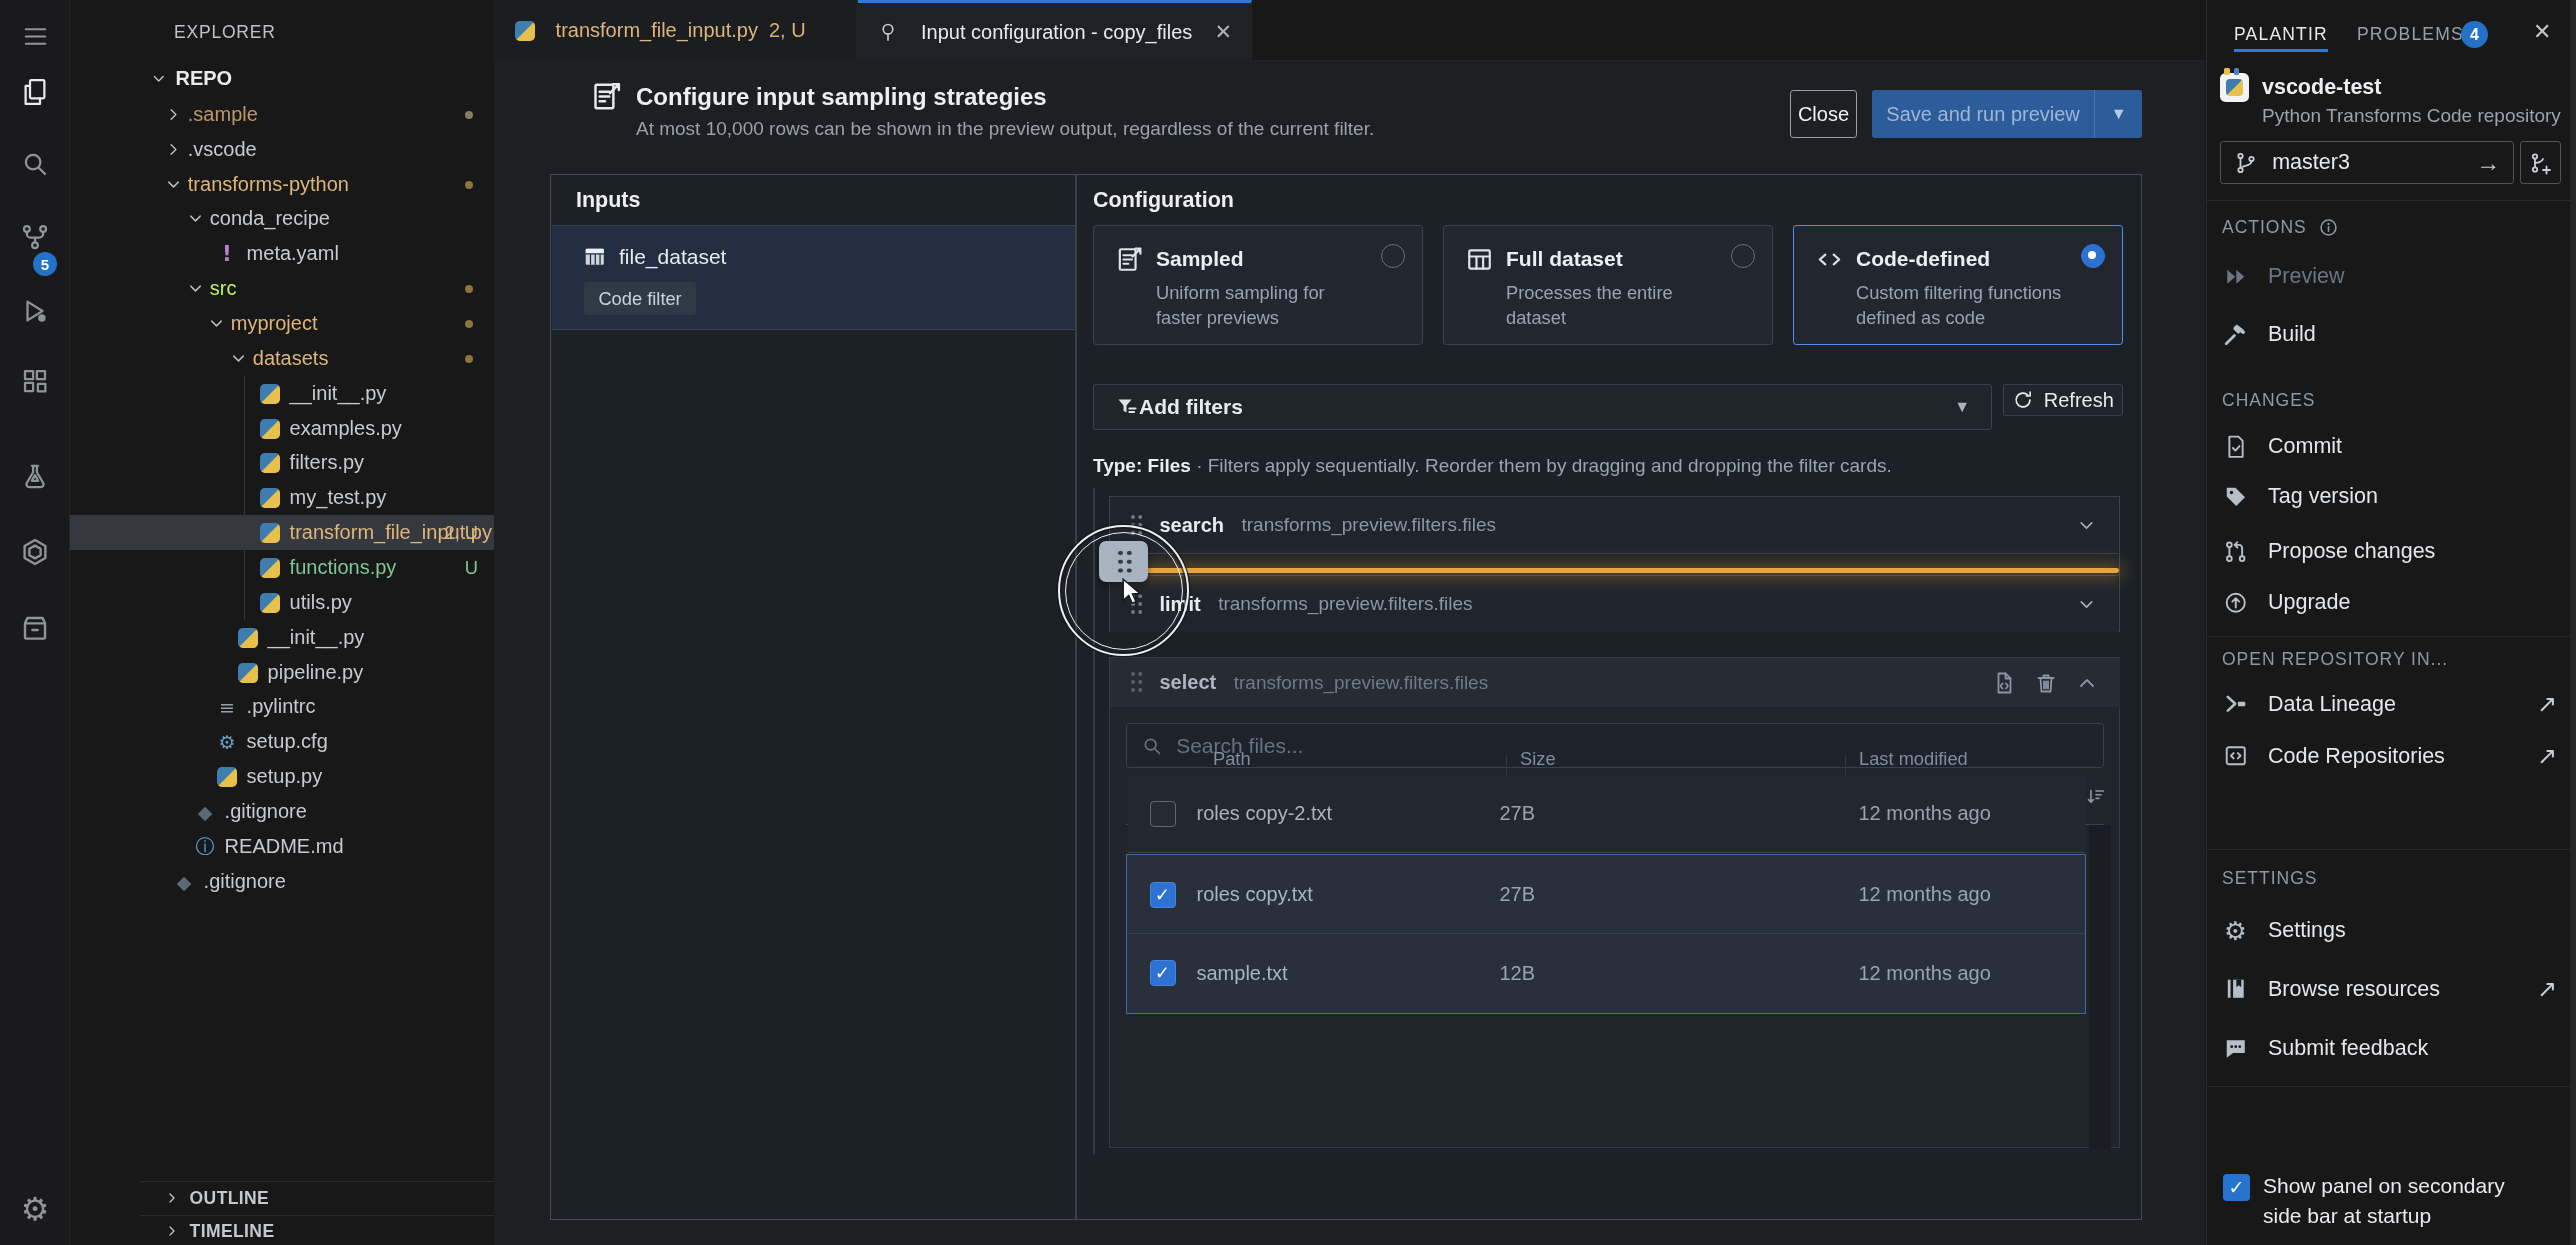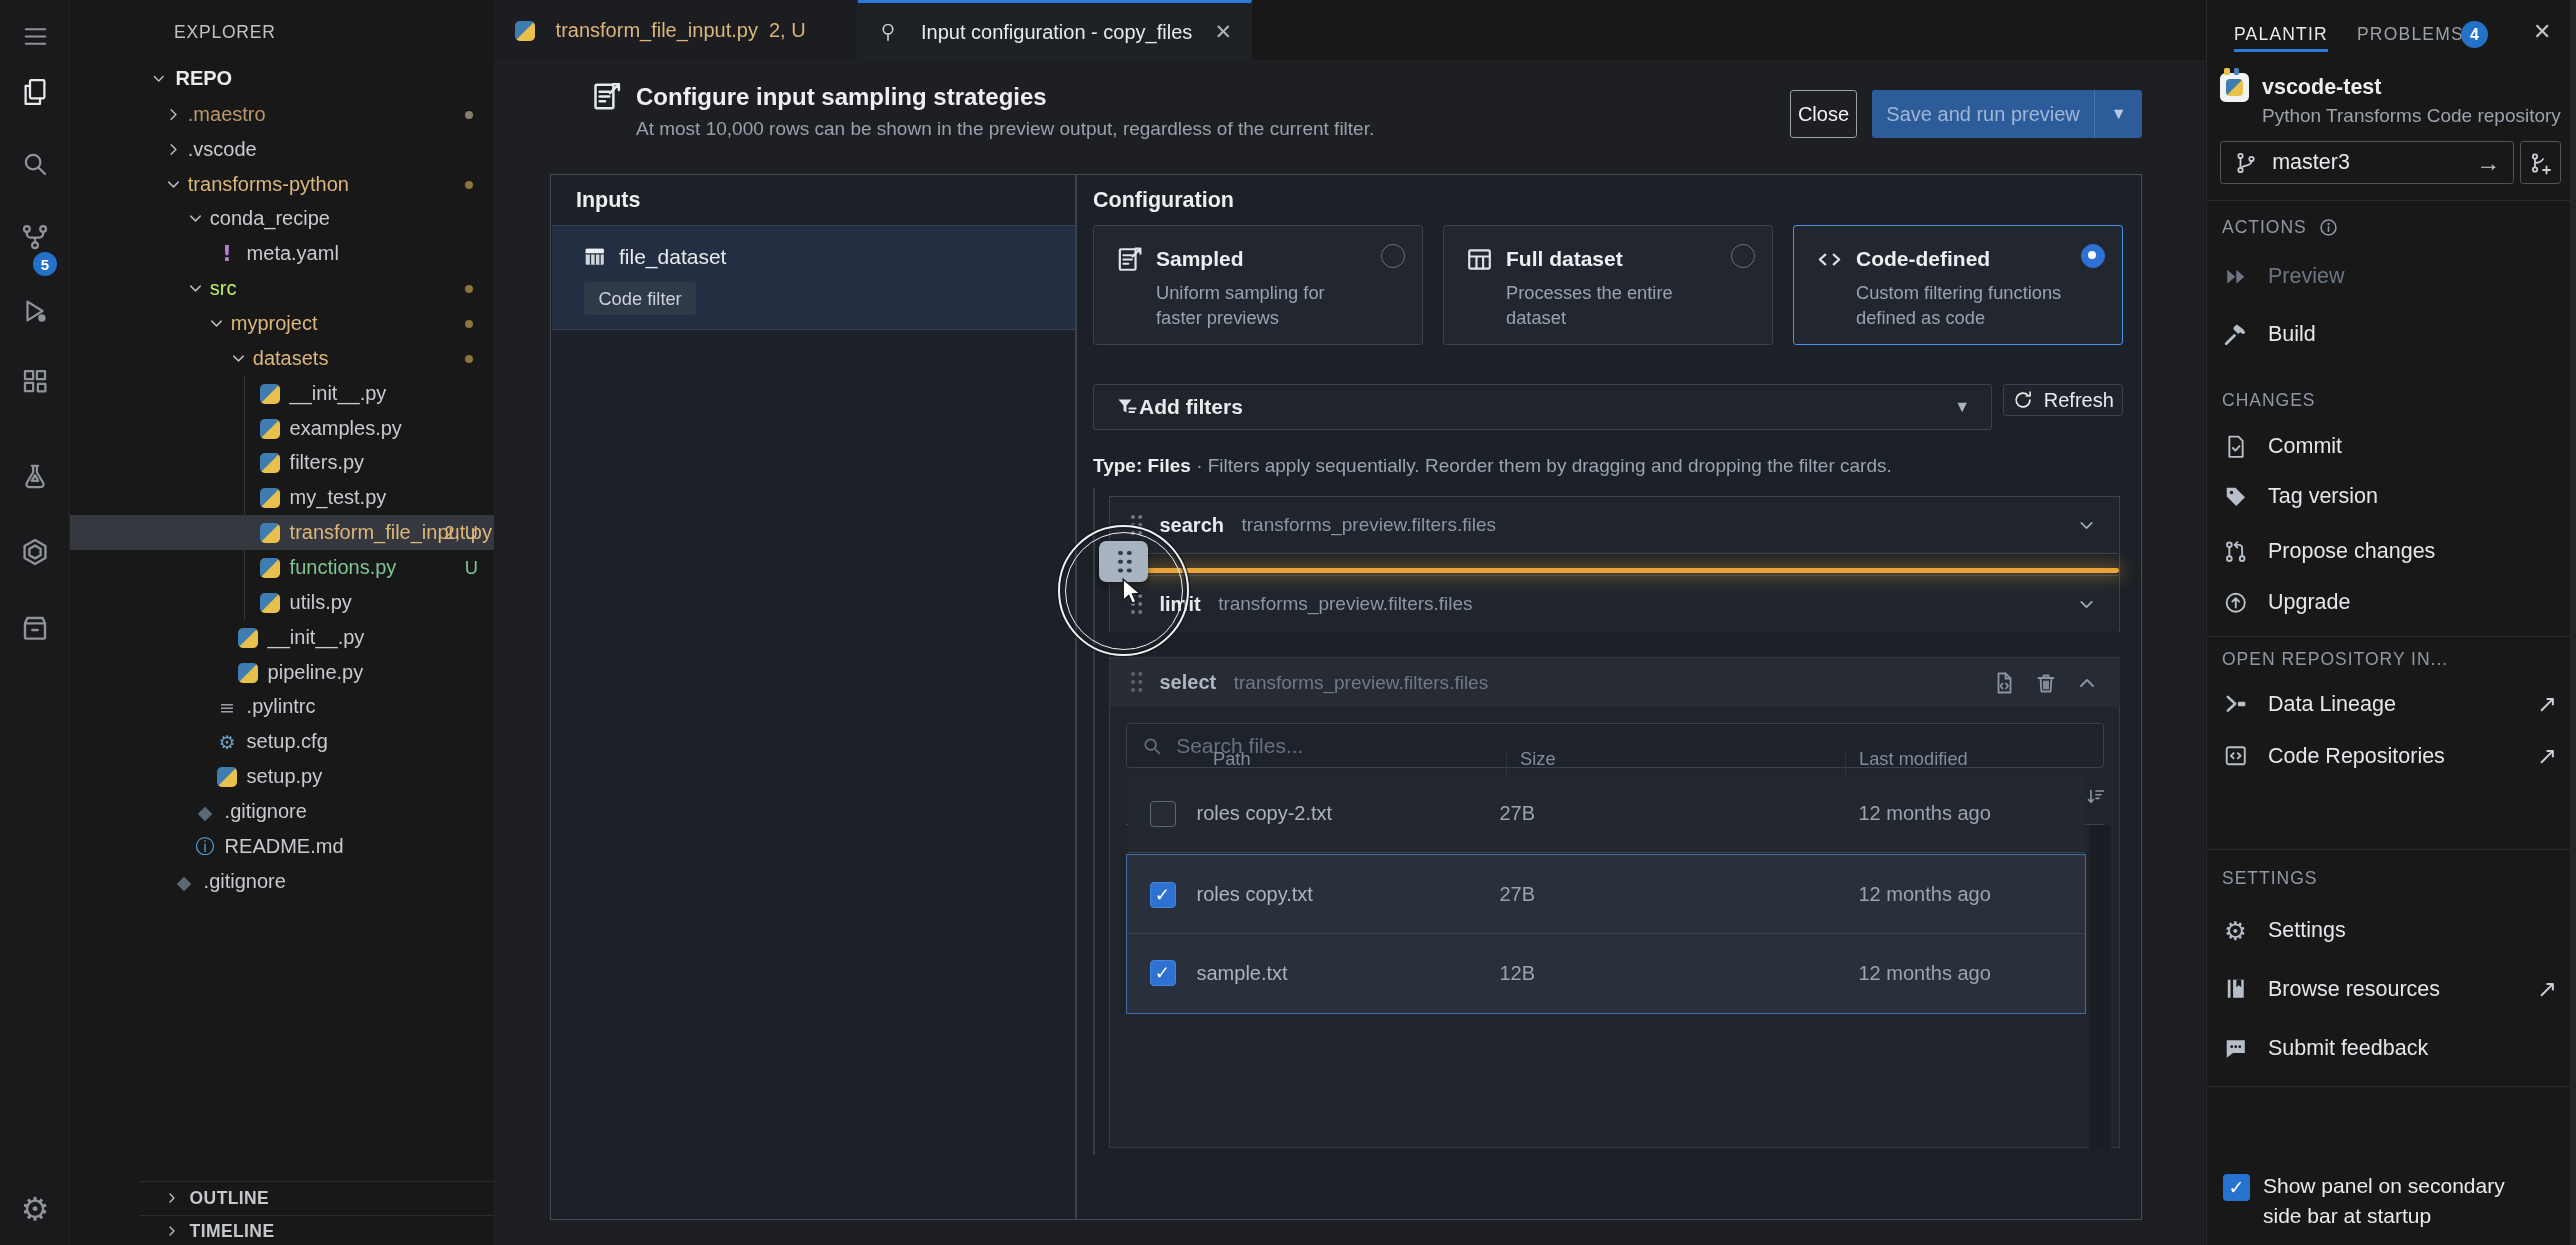--- a/index.html
+++ b/index.html
@@ -233,21 +233,21 @@
     <svg class="ic" viewBox="0 0 24 24" style="width:17.5px;color:#c3c7cb">
         <polyline points="6 9 12 15 18 9"></polyline>
       </svg>
     <span>REPO</span>
   </div>
   <div id="tree">
       <div class="trow" style="top: 97px; padding-left: 94px;">
         <svg viewBox="0 0 24 24" class="ic tchev">
           <polyline points="9 6 15 12 9 18"></polyline>
         </svg>
-        <span style="color: rgb(189, 151, 104);">.maestro</span>
+        <span style="color: rgb(189, 151, 104);">.sample</span>
         <span class="tdot" style="background: rgb(135, 124, 102);"></span>
       </div>
       <div class="trow" style="top: 132px; padding-left: 94px;">
         <svg viewBox="0 0 24 24" class="ic tchev">
           <polyline points="9 6 15 12 9 18"></polyline>
         </svg>
         <span>.vscode</span>
       </div>
       <div class="trow" style="top: 167px; padding-left: 94px;">
         <svg viewBox="0 0 24 24" class="ic tchev">

